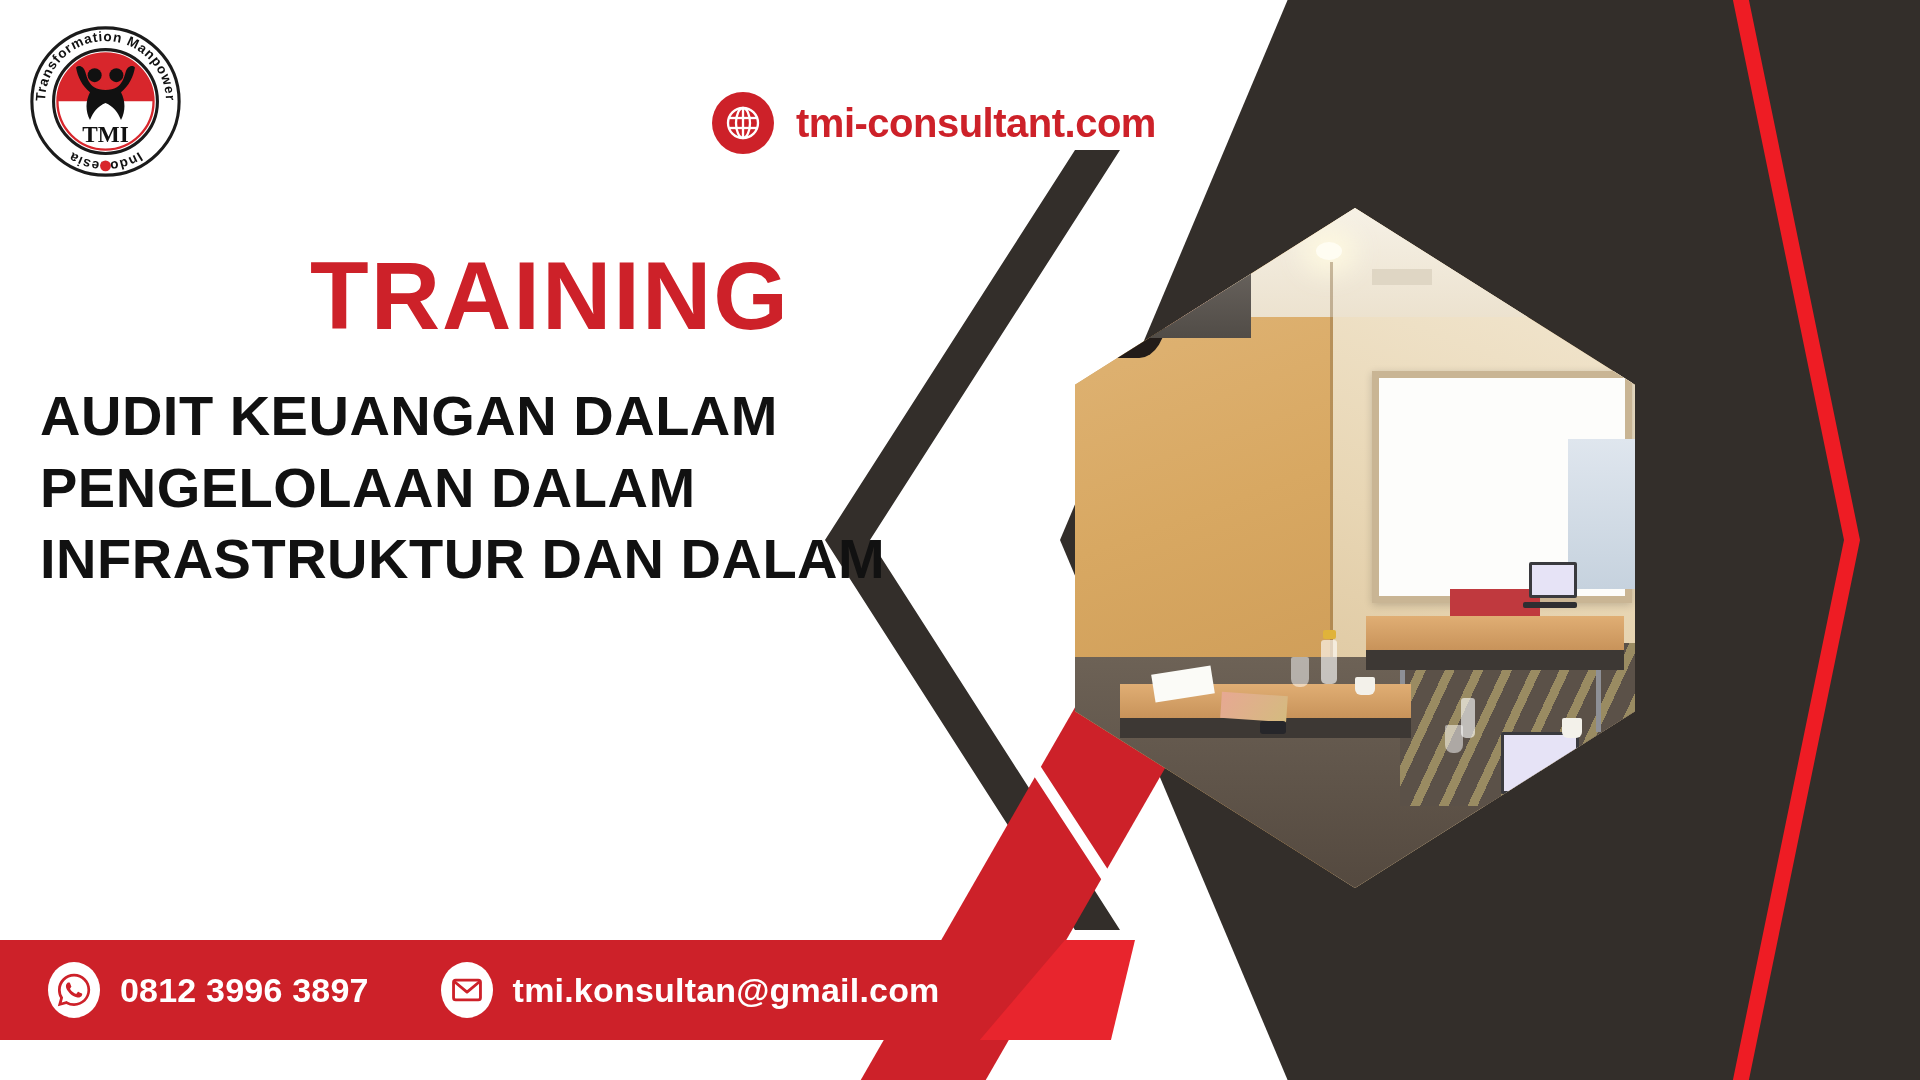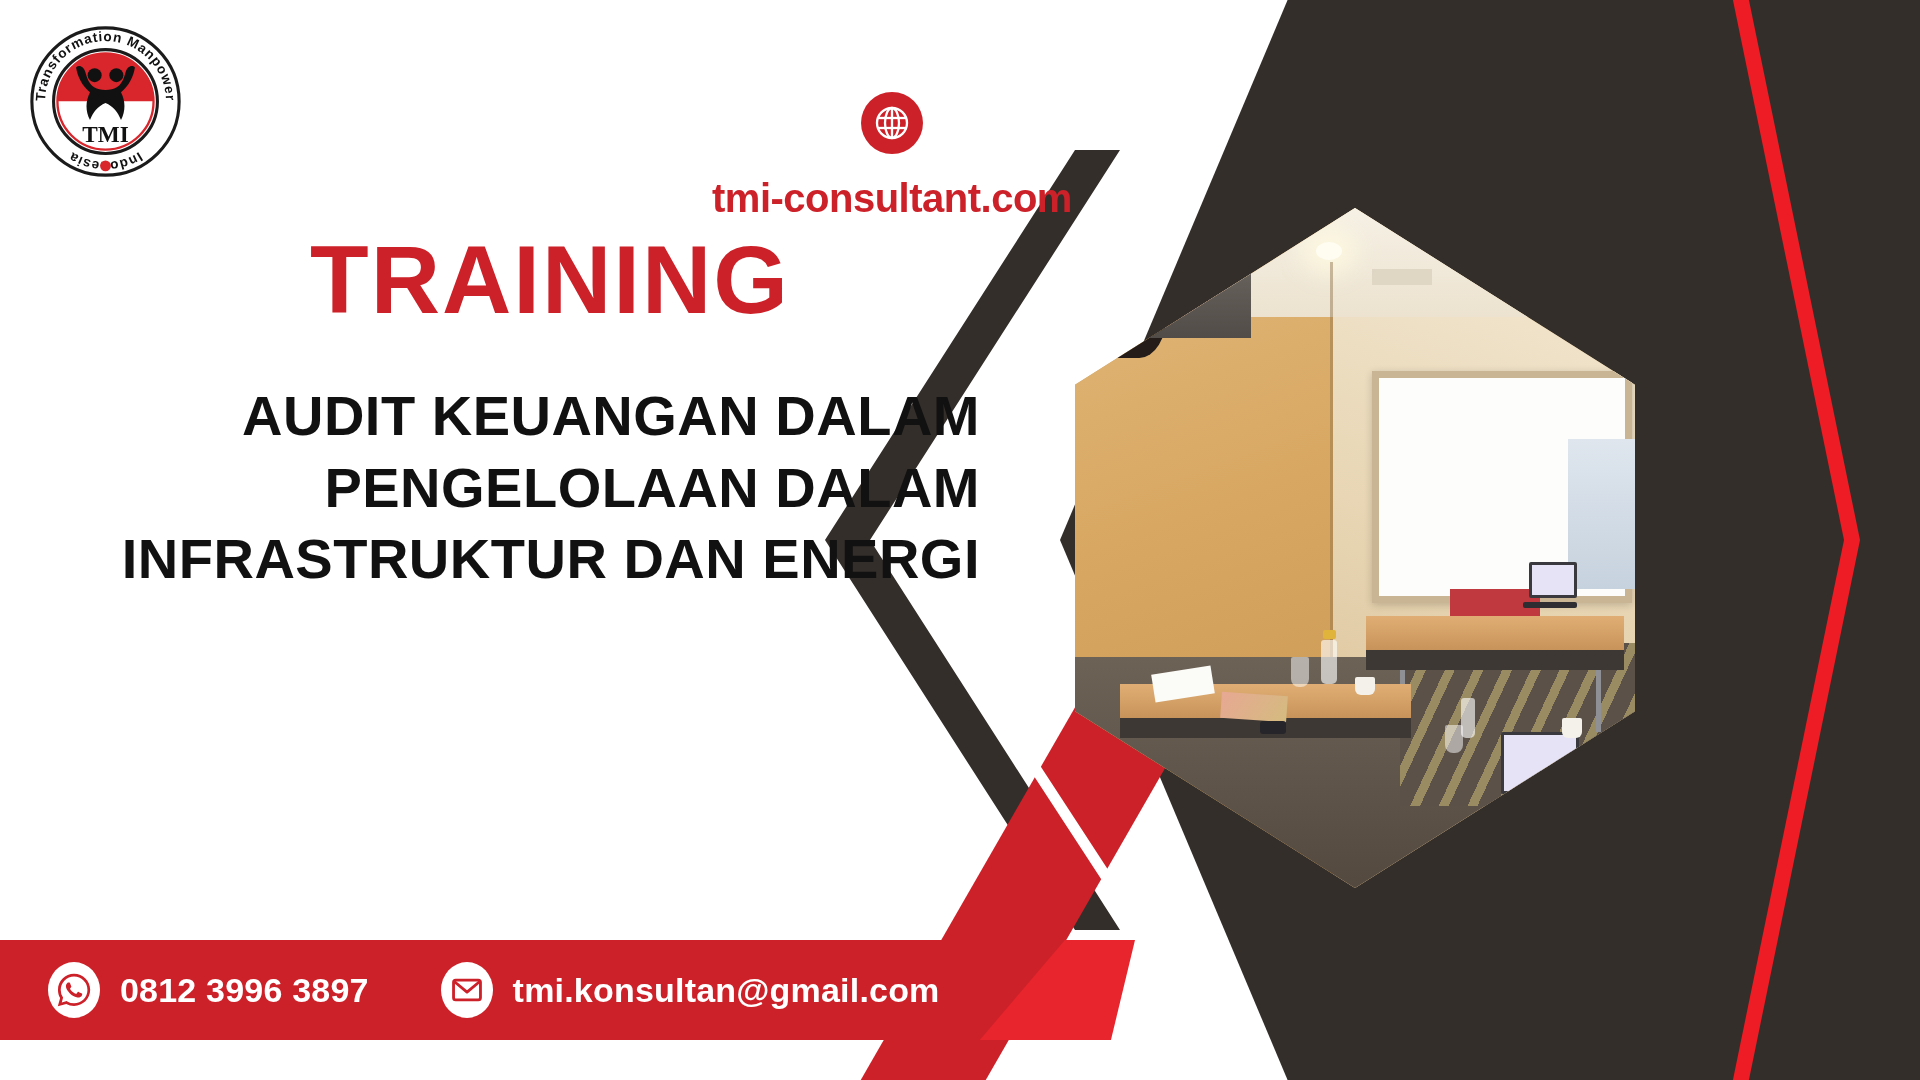--- a/index.html
+++ b/index.html
@@ -101,45 +101,45 @@
     position: absolute;
     left: 28px; top: 24px;
     width: 155px; height: 155px;
   }
   .logo svg { width:155px; height:155px; display:block; }
 
   
   .website {
     position: absolute;
     left: 712px; top: 92px;
-    display: flex; align-items: center; gap: 22px; flex-direction: column;
+    display: flex; align-items: center; gap: 22px;
   }
   .globe-badge {
     width: 62px; height: 62px; border-radius: 50%;
     background: #cd2129;
     display:flex; align-items:center; justify-content:center;
     flex: 0 0 auto;
   }
   .website-text {
     font-size: 40px; font-weight: 700; color:#cd2129;
     letter-spacing: -0.5px; white-space: nowrap;
   }
 
   
   .training-word {
     position: absolute;
-    left: 310px; top: 232px;
+    left: 310px; top: 248px;
     font-size: 96px; font-weight: 700; color:#cd2129;
     letter-spacing: 2px; line-height: 1;
   }
   .title-block {
     position: absolute;
     left: 40px; top: 380px;
     width: 940px;
-    text-align: right;
+    text-align: left;
   }
   .title-line {
     font-size: 56px; font-weight: 700; color:#111111;
     line-height: 1.28; letter-spacing: 0.5px;
     white-space: nowrap;
   }
 
   
   .footer-bar {
     position:absolute;
@@ -315,21 +315,21 @@
       </svg>
     </span>
     <span class="website-text">tmi-consultant.com</span>
   </div>
 
   <div class="training-word">TRAINING</div>
 
   <div class="title-block">
     <div class="title-line">AUDIT KEUANGAN DALAM</div>
     <div class="title-line">PENGELOLAAN DALAM</div>
-    <div class="title-line">INFRASTRUKTUR DAN ENERGI</div>
+    <div class="title-line">INFRASTRUKTUR DAN DALAM</div>
   </div>
 
   <div class="footer-bar-bright"></div>
   <div class="footer-bar">
 
     <div class="contact-item contact-phone">
       <span class="contact-icon">
         <svg width="40" height="40" viewBox="0 0 24 24">
           <path fill="#cd2129" d="M12.04 2.3c-5.33 0-9.66 4.33-9.66 9.66 0 1.7.45 3.36 1.3 4.82L2.3 21.7l5.05-1.32a9.62 9.62 0 0 0 4.69 1.2h.01c5.32 0 9.65-4.33 9.65-9.66s-4.33-9.62-9.66-9.62Zm0 17.65h-.01a8 8 0 0 1-4.08-1.12l-.29-.17-3 .79.8-2.92-.19-.3a7.99 7.99 0 0 1-1.23-4.27c0-4.42 3.6-8.02 8.02-8.02 2.14 0 4.15.84 5.67 2.35a7.96 7.96 0 0 1 2.34 5.67c0 4.43-3.6 8.03-8.03 8.03Zm4.4-6.01c-.24-.12-1.43-.71-1.65-.79-.22-.08-.38-.12-.54.12-.16.24-.62.79-.76.95-.14.16-.28.18-.52.06-.24-.12-1.02-.38-1.94-1.2-.72-.64-1.2-1.43-1.34-1.67-.14-.24-.01-.37.1-.49.11-.11.24-.28.36-.42.12-.14.16-.24.24-.4.08-.16.04-.3-.02-.42-.06-.12-.54-1.3-.74-1.78-.2-.47-.4-.41-.54-.42h-.46c-.16 0-.42.06-.64.3-.22.24-.84.82-.84 2s.86 2.32.98 2.48c.12.16 1.69 2.58 4.1 3.62.57.25 1.02.39 1.37.5.58.18 1.1.16 1.51.1.46-.07 1.43-.59 1.63-1.15.2-.56.2-1.04.14-1.14-.06-.1-.22-.16-.46-.28Z"></path>
         </svg>

